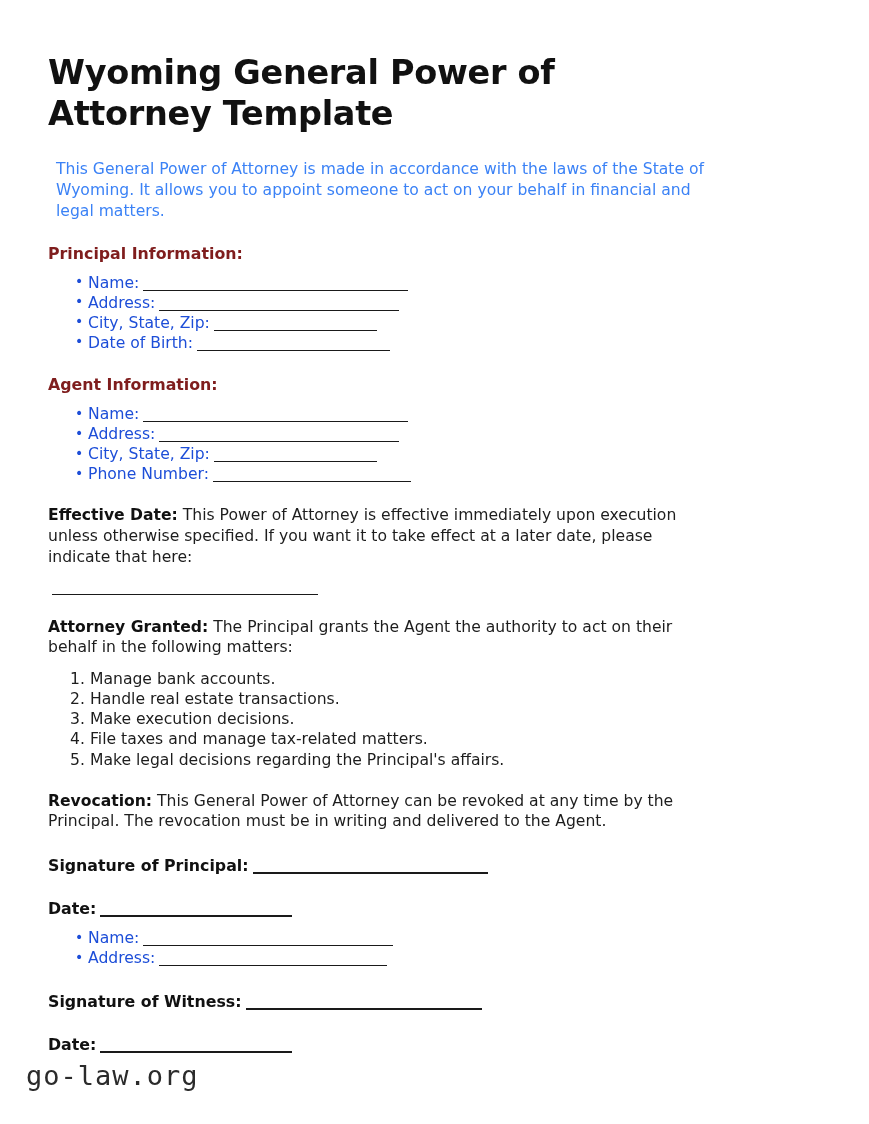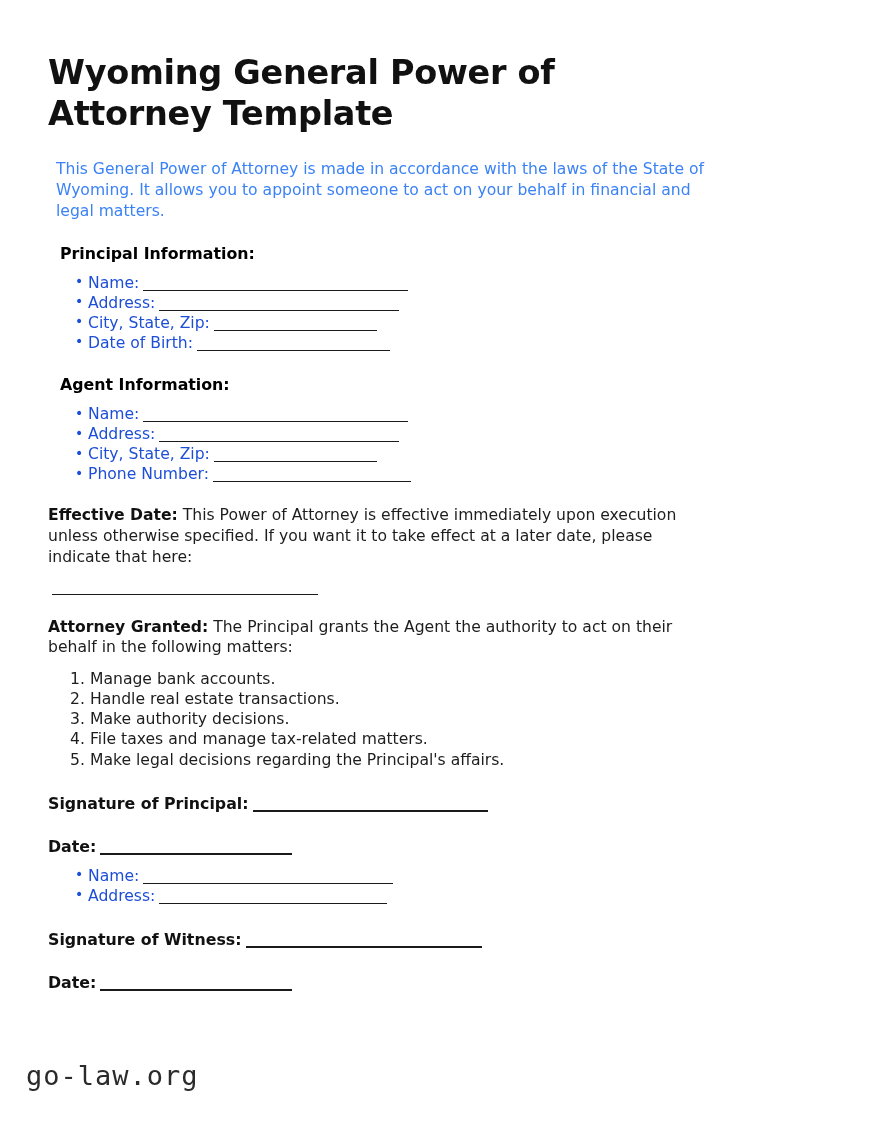--- a/index.html
+++ b/index.html
@@ -40,22 +40,22 @@
     font-size: 15.6px;
     line-height: 1.33;
     margin: 25px 0 0 8px;
     max-width: 745px;
     color: #3b82f6;
   }
 
   .sec-head {
     font-size: 15.8px;
     font-weight: bold;
-    margin: 22px 0 0 12px;
-    color: #000000;
+    margin: 22px 0 0 0;
+    color: #7f1d1d;
   }
 
   ul.fields {
     list-style: none;
     margin: 10px 0 0 0;
     padding: 0;
   }
   ul.fields li {
     position: relative;
     font-size: 15.6px;
@@ -157,25 +157,26 @@
     <li><span>Phone Number:</span><span class="uline" style="width: 198px;"></span></li>
   </ul>
 
   <p class="para"><b>Effective Date:</b> <span>This Power of Attorney is effective immediately upon execution unless otherwise specified. If you want it to take effect at a later date, please indicate that here:</span></p>
   <div class="standalone-rule"><span class="uline" style="width: 266px;"></span></div>
 
   <p class="para"><b>Attorney Granted:</b> <span>The Principal grants the Agent the authority to act on their behalf in the following matters:</span></p>
   <ol class="matters">
     <li>Manage bank accounts.</li>
     <li>Handle real estate transactions.</li>
-    <li>Make authority decisions.</li>
+    <li>Make execution decisions.</li>
     <li>File taxes and manage tax-related matters.</li>
     <li>Make legal decisions regarding the Principal's affairs.</li>
   </ol>
 
+  <p class="para"><b>Revocation:</b> <span>This General Power of Attorney can be revoked at any time by the Principal. The revocation must be in writing and delivered to the Agent.</span></p>
 
   <div class="sig-line"><span>Signature of Principal:</span><span class="uline b" style="width: 235px;"></span></div>
   <div class="sig-line"><span>Date:</span><span class="uline b" style="width: 192px;"></span></div>
 
   <ul class="fields">
     <li><span>Name:</span><span class="uline" style="width: 250px;"></span></li>
     <li><span>Address:</span><span class="uline" style="width: 228px;"></span></li>
   </ul>
 
   <div class="sig-line"><span>Signature of Witness:</span><span class="uline b" style="width: 236px;"></span></div>

